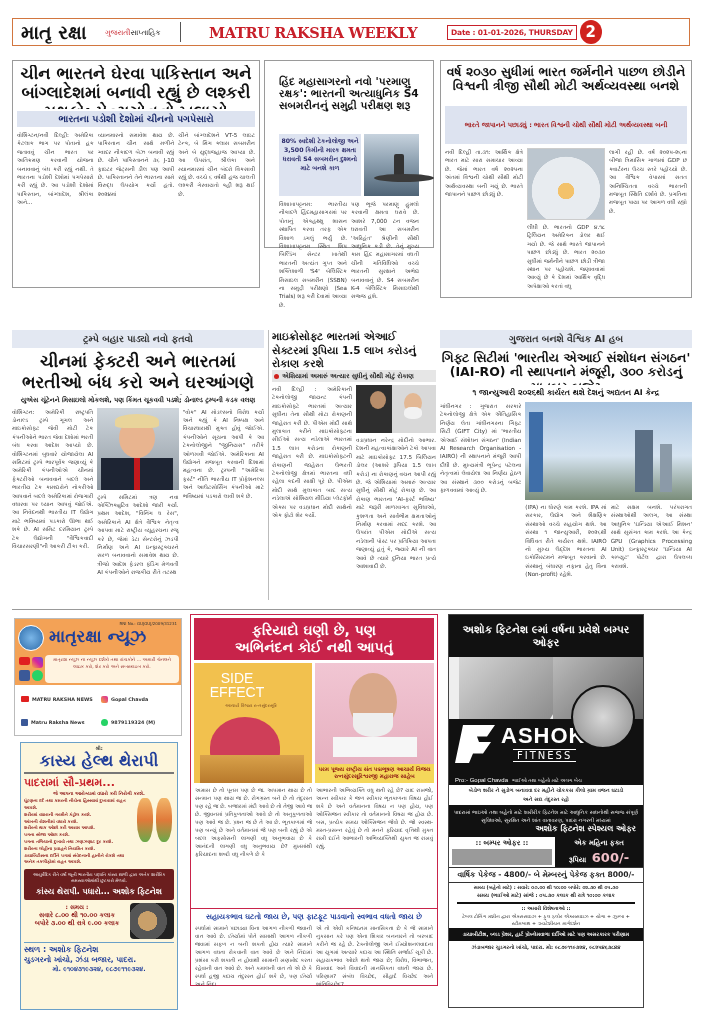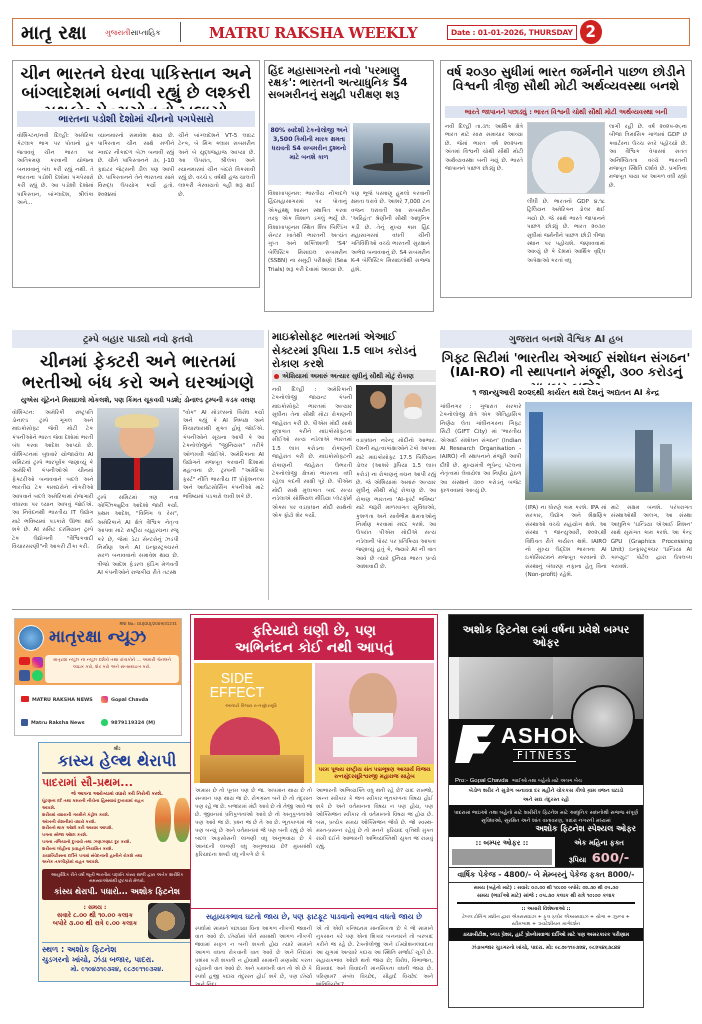--- a/index.html
+++ b/index.html
@@ -43,38 +43,38 @@
 <div class="abs box" style="left:12px;top:60px;width:248px;height:228px;padding:4px;">
   <div class="hl" style="font-size:16.5px;height:44px;overflow:hidden;">ચીન ભારતને ઘેરવા પાકિસ્તાન અને બાંગ્લાદેશમાં બનાવી રહ્યું છે લશ્કરી મથકો: પેન્ટાગોનનો ખુલાસો</div>
   <div class="subbar" style="font-size:9.5px;padding:2px;margin-top:2px;">ભારતના પડોશી દેશોમાં ચીનનો પગપેસારો</div>
   <div class="cols" style="grid-template-columns:1fr 1fr 1fr;margin-top:4px;height:165px;overflow:hidden;">
     <p>વોશિંગ્ટન/નવી દિલ્હી: અમેરિકા કેટલાક ભાગ પર પોતાનો હક જતાવવું ચીન ભારત પર અતિક્રમણ કરવાની યોજના બનાવવાનું બંધ કરી રહ્યું નથી. તે ભારતના પડોશી દેશોમાં પગપેસારો કરી રહ્યું છે. આ પડોશી દેશોમાં પાકિસ્તાન, બાંગ્લાદેશ, શ્રીલંકા અને...</p>
     <p>વ્યાનમારનો સમાવેશ થાય છે. પાકિસ્તાન ચીન સાથે મળીને ગ્વાદર નૌકાદળ બેઝ બનાવી રહ્યું છે. ચીને પાકિસ્તાનને ૩૬ J-10 ફાઇટર જેટ્સની ડીલ પણ આપી છે. પાકિસ્તાનને તેને ભારતના સામે વિરુદ્ધ ઉપયોગ કર્યો હતો. ૨૦૨૪માં</p>
     <p>ચીને બાંગ્લાદેશને VT-5 લાઇટ ટેન્ક, બે મિંગ ક્લાસ સબમરીન અને બે યુદ્ધજહાજ આપ્યા છે. આ ઉપરાંત, શ્રીલંકા અને મ્યાનમારમાં ચીન બંદરો વિકસાવી રહ્યું છે. વચ્ચે ૬ વર્ષથી હજ ચાલતી લશ્કરી ગેરવાયતો કહી શરૂ થઈ છે.</p>
   </div>
 </div>
 
-<div class="abs box" style="left:264px;top:60px;width:170px;height:252px;padding:3px;">
+<div class="abs box" style="left:264px;top:60px;width:170px;height:188px;padding:14px;">
   <div class="hl" style="font-size:10.6px;height:56px;overflow:hidden;text-align:left;">હિંદ મહાસાગરનો નવો 'પરમાણુ રક્ષક': ભારતની અત્યાધુનિક S4 સબમરીનનું સમુદ્રી પરીક્ષણ શરૂ</div>
   <div style="display:flex;gap:3px;margin-top:3px;height:62px;">
     <div style="background:#dde3f0;color:#2a2a6a;font-weight:bold;font-size:6.2px;line-height:9px;text-align:center;width:82px;padding:2px;overflow:hidden;">80% સ્વદેશી ટેકનોલોજી અને 3,500 કિમીની મારક ક્ષમતા ધરાવતી S4 સબમરીન દુશ્મનો માટે બનશે કાળ</div>
     <div class="img" style="flex:1;background:linear-gradient(180deg,#c7d3de 0%,#8da0b0 45%,#4f6476 100%);position:relative;">
       <div style="position:absolute;left:30px;top:20px;width:10px;height:22px;background:#333;border-radius:2px;"></div>
       <div style="position:absolute;left:10px;top:40px;width:60px;height:8px;background:#3a3a3a;border-radius:50%;"></div>
     </div>
   </div>
   <div class="cols" style="grid-template-columns:1fr 1fr;margin-top:4px;height:110px;overflow:hidden;">
     <p>વિશાખાપટ્ટનમ: ભારતીય નૌકાદળે હિંદમહાસાગરમાં પર પોતાનું એકહથ્થુ શાસન સ્થાપિત કરવા તરફ એક વિશાળ ડગલું ભર્યું છે. વિશાખાપટ્ટનમ સ્થિત શિપ બિલ્ડિંગ સેન્ટર ખાતેથી ભારતની અત્યંત ગુપ્ત અને શક્તિશાળી 'S4' બેલિસ્ટિક મિસાઇલ સબમરીન (SSBN) ના સમુદ્રી પરીક્ષણો (Sea Trials) શરૂ કરી દેવામાં આવ્યા છે.</p>
     <p>પણ ભૂજે પરમાણુ હુમલો કરવાની ક્ષમતા ધરાવે છે. આશરે 7,000 ટન વજન ધરાવતી આ સબમરીન 'અરિહંત' શ્રેણીની સૌથી આધુનિક કડી છે. તેનું મુખ્ય કામ હિંદ મહાસાગરમાં વધતી ચીની ગતિવિધિઓ વચ્ચે ભારતની સુરક્ષાને અભેદ્ય બનાવવાનું છે. S4 સબમરીન K-4 બેલિસ્ટિક મિસાઇલોથી સજ્જ હશે.</p>
   </div>
 </div>
 
 <div class="abs box" style="left:440px;top:60px;width:252px;height:238px;padding:4px;">
   <div class="hl" style="font-size:12.5px;height:38px;overflow:hidden;">વર્ષ ૨૦૩૦ સુધીમાં ભારત જર્મનીને પાછળ છોડીને વિશ્વની ત્રીજી સૌથી મોટી અર્થવ્યવસ્થા બનશે</div>
-  <div class="subbar" style="font-size:6.6px;padding:2px;margin-top:3px;color:#a31c1c;">ભારતે જાપાનને પછાડ્યું : ભારત વિશ્વની ચોથી સૌથી મોટી અર્થવ્યવસ્થા બની</div>
+  <div class="subbar" style="font-size:6.6px;padding:15px;margin-top:3px;color:#a31c1c;">ભારતે જાપાનને પછાડ્યું : ભારત વિશ્વની ચોથી સૌથી મોટી અર્થવ્યવસ્થા બની</div>
   <div style="display:grid;grid-template-columns:1fr 1fr 1fr;gap:4px;margin-top:4px;height:180px;">
     <div class="cols" style="grid-template-columns:1fr;overflow:hidden;">
       <p>નવી દિલ્હી તા.૩૧: આર્થિક ક્ષેત્રે ભારત માટે સારા સમાચાર આવ્યા છે. જેમાં ભારત વર્ષ ૨૦૨૫ના અંતમાં વિશ્વની ચોથી સૌથી મોટી અર્થવ્યવસ્થા બની ગયું છે. ભારતે જાપાનને પાછળ છોડ્યું છે.</p>
     </div>
     <div style="display:flex;flex-direction:column;gap:3px;">
       <div style="height:72px;background:radial-gradient(circle at 50% 60%,#f3c26b 0 14%,#e8ecf0 15% 60%,#bcc6cf 61%);border:1px solid #ccc;"></div>
       <div class="cols" style="grid-template-columns:1fr;overflow:hidden;flex:1;">
         <p>લીધી છે. ભારતનો GDP ૪.૧૮ ટ્રિલિયન અમેરિકન ડોલર થઈ ગયો છે. જે સાથે ભારતે જાપાનને પાછળ છોડ્યું છે. ભારત ૨૦૩૦ સુધીમાં જર્મનીને પાછળ છોડી ત્રીજા સ્થાન પર પહોંચશે. જણાવવામાં આવ્યું છે કે દેશમાં આર્થિક વૃદ્ધિ અપેક્ષાઓ કરતાં વધુ</p>
       </div>
     </div>
@@ -180,21 +180,21 @@
         <span style="width:7px;height:7px;background:#3b5998;border-radius:1px;"></span>
         <span>Matru Raksha News</span>
       </div>
     <div style="display:flex;align-items:center;gap:3px;">
         <span style="width:7px;height:7px;background:#25d366;border-radius:50%;"></span>
         <span>9879119324 (M)</span>
       </div>
   </div>
 </div>
 
-<div class="abs" style="left:38px;top:742px;width:158px;height:240px;border:1.5px solid #6aa0c8;background:#fdf6dc;padding:3px;overflow:hidden;">
+<div class="abs" style="left:20px;top:742px;width:158px;height:268px;border:1.5px solid #6aa0c8;background:#fdf6dc;padding:3px;overflow:hidden;">
   <div class="hl" style="font-size:5px;color:#333;">શ્રી:</div>
   <div class="hl" style="font-size:16px;color:#1f3d9a;">કાસ્ય હેલ્થ થેરાપી</div>
   <div style="height:2px;background:#777;margin:2px 0;"></div>
   <div style="font-weight:bold;color:#c8202a;font-size:11px;">પાદરામાં સૌ-પ્રથમ...</div>
   <div style="font-size:4.8px;color:#8a1010;font-weight:bold;text-align:center;margin:2px 0;">જે આપના આરોગ્યમાં વધારો કરી નિરોગી કરશે.</div>
   <div style="display:flex;">
     <ul style="list-style:none;font-size:4.4px;line-height:6.8px;color:#8a1010;font-weight:bold;width:110px;">
       <li>ઘૂંટણના દર્દ તથા કમરની નીચેના હિસ્સામાં દુખાવામાં રાહત આપશે.</li>
       <li>શરીરમાં વધારાની ગરમીને કંટ્રોલ કરશે.</li>
       <li>આંખની રોશનીમાં વધારો કરશે.</li>

